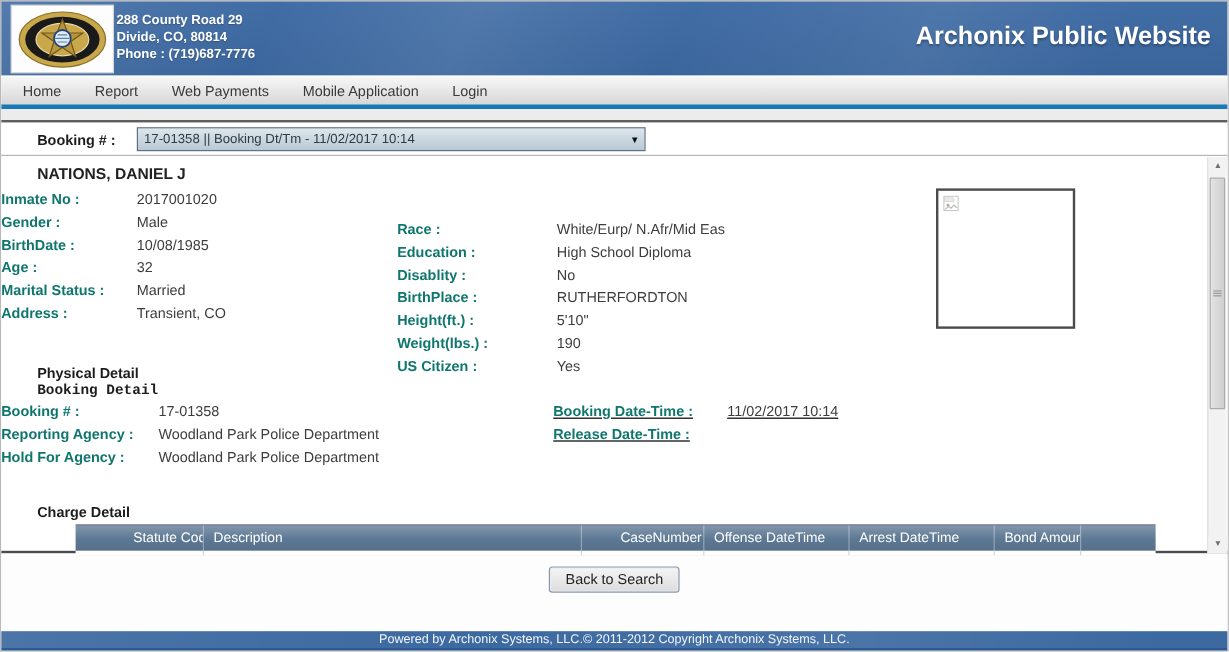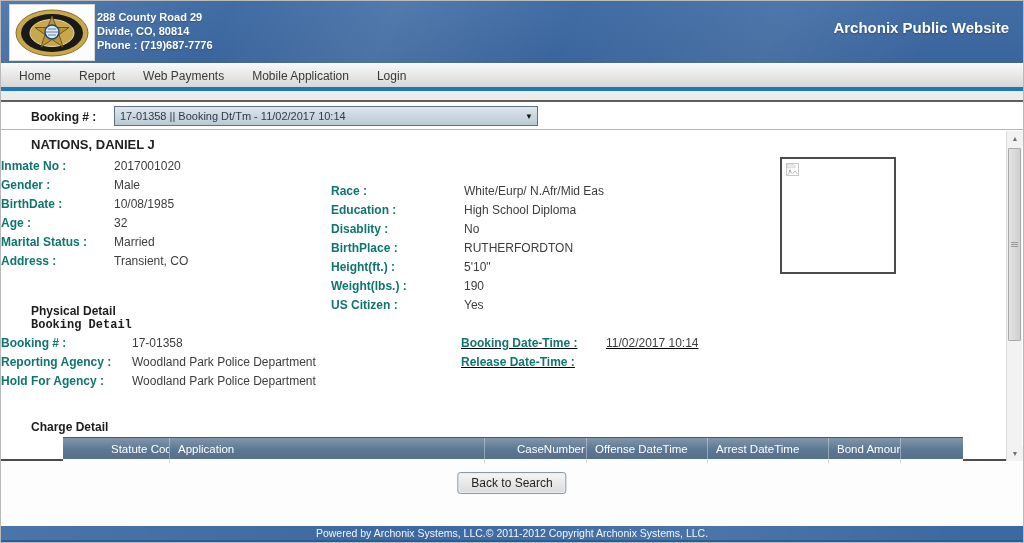--- a/index.html
+++ b/index.html
@@ -24,21 +24,21 @@
     background:#fdfdfd; border:1px solid #d8d8d8;
     display:flex; align-items:center; justify-content:center;
   }
   .addr {
     position:absolute; left:96px; top:9px;
     color:#ffffff; font-size:11px; font-weight:bold; line-height:14px;
     text-shadow:0 1px 1px rgba(0,0,0,0.25);
   }
   .site-title {
     position:absolute; right:14px; top:18px;
-    color:#ffffff; font-size:15px; font-weight:bold;
+    color:#ffffff; font-size:21px; font-weight:bold;
     text-shadow:0 1px 2px rgba(0,0,0,0.3);
   }
 
   
   .nav {
     position:absolute; left:0; top:62px; width:100%; height:24px;
     background:linear-gradient(#f7f7f7, #d7d7d7);
     border-top:1px solid #ffffff;
     display:flex; align-items:center;
     font-size:12px; color:#3a3a3a;
@@ -319,21 +319,21 @@
       <span class="flbl">Release Date-Time :</span>
       <span class="fval"></span>
     </div>
   </div>
 
   <div class="section-h h-charge">Charge Detail</div>
 
   <div class="charge-table">
     <div class="thead">
       <div class="th c0">Statute Code</div>
-      <div class="th c1">Application</div>
+      <div class="th c1">Description</div>
       <div class="th c2">CaseNumber</div>
       <div class="th c3">Offense DateTime</div>
       <div class="th c4">Arrest DateTime</div>
       <div class="th c5">Bond Amount</div>
       <div class="th c6">Bond Type</div>
     </div>
     <div class="trow">
       <div class="td c0"></div>
       <div class="td c1"></div>
       <div class="td c2"></div>

